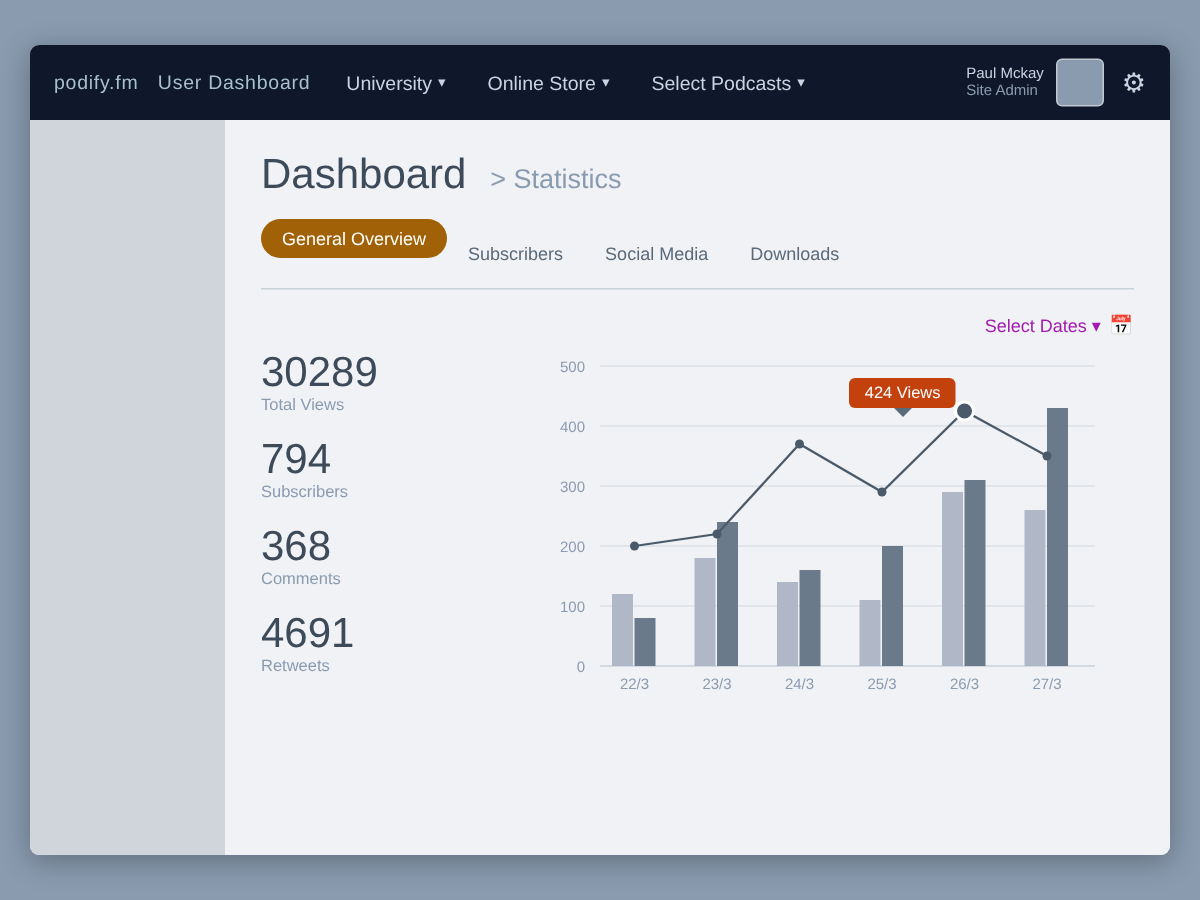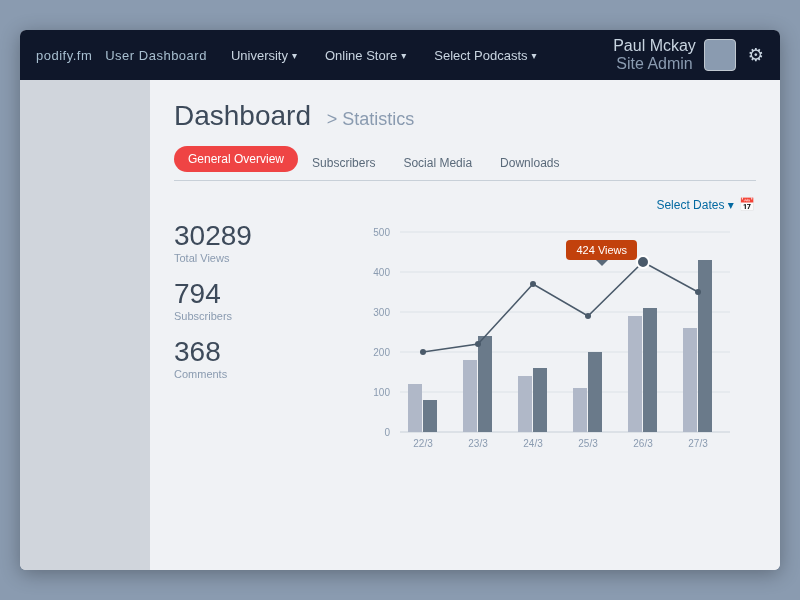--- a/index.html
+++ b/index.html
@@ -64,22 +64,22 @@
     .nav-right {
       display: flex;
       align-items: center;
       gap: 12px;
     }
     .nav-user {
       display: flex;
       align-items: center;
       gap: 8px;
       color: #c8d4e0;
-      font-size: 16px;
-      text-align: center;
+      font-size: 10px;
+      text-align: left;
     }
     .avatar {
       width: 32px;
       height: 32px;
       border-radius: 4px;
       background: #8a9bb0;
       border: 1px solid #c0c8d0;
     }
     .gear-icon {
       color: #c8d4e0;
@@ -128,38 +128,38 @@
     }
     .tab {
       padding: 6px 14px;
       font-size: 12px;
       color: #5a6a7a;
       cursor: pointer;
       border-radius: 3px 3px 0 0;
       white-space: nowrap;
     }
     .tab.active {
-      background: #ef4444;
+      background: #a16207;
       color: #fff;
       border-radius: 20px;
-      margin-bottom: 8px;
+      margin-bottom: 20px;
     }
     
     .date-row {
       display: flex;
       justify-content: flex-end;
       align-items: center;
       gap: 6px;
       margin-bottom: 10px;
       font-size: 12px;
       color: #5a6a7a;
     }
     .date-select {
       cursor: pointer;
-      color: #0369a1;
+      color: #a21caf;
     }
     
     .content-area {
       display: flex;
       gap: 20px;
     }
     
     .stats {
       min-width: 150px;
       flex-shrink: 0;
@@ -275,20 +275,24 @@
             <div class="stat-label">Total Views</div>
           </div>
           <div class="stat-item">
             <div class="stat-value">794</div>
             <div class="stat-label">Subscribers</div>
           </div>
           <div class="stat-item">
             <div class="stat-value">368</div>
             <div class="stat-label">Comments</div>
           </div>
+          <div class="stat-item">
+            <div class="stat-value">4691</div>
+            <div class="stat-label">Retweets</div>
+          </div>
         </div>
 
         <div class="chart-container">
           <div class="tooltip" style="top: 18px; left: 54%;">424 Views</div>
           <svg class="chart-svg" viewBox="0 0 380 230" preserveAspectRatio="xMidYMid meet">
 
             <line x1="40" y1="10" x2="370" y2="10" stroke="#c8d0d8" stroke-width="0.5"></line>
             <line x1="40" y1="50" x2="370" y2="50" stroke="#c8d0d8" stroke-width="0.5"></line>
             <line x1="40" y1="90" x2="370" y2="90" stroke="#c8d0d8" stroke-width="0.5"></line>
             <line x1="40" y1="130" x2="370" y2="130" stroke="#c8d0d8" stroke-width="0.5"></line>

